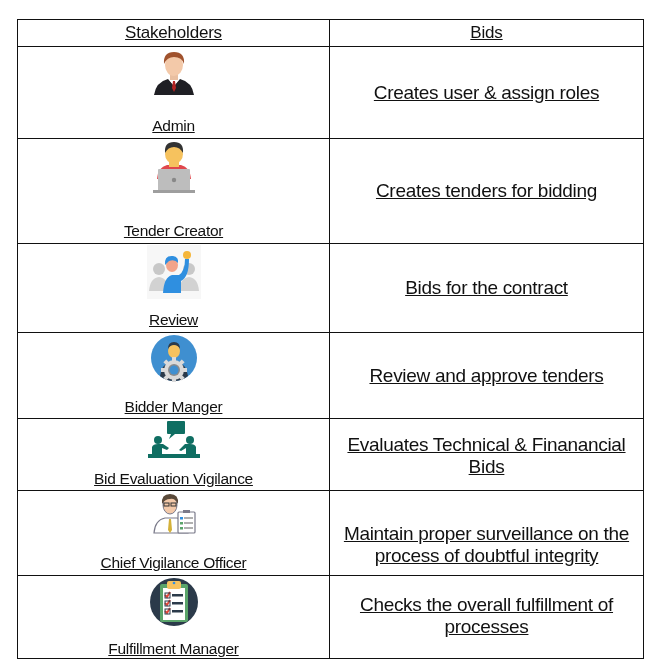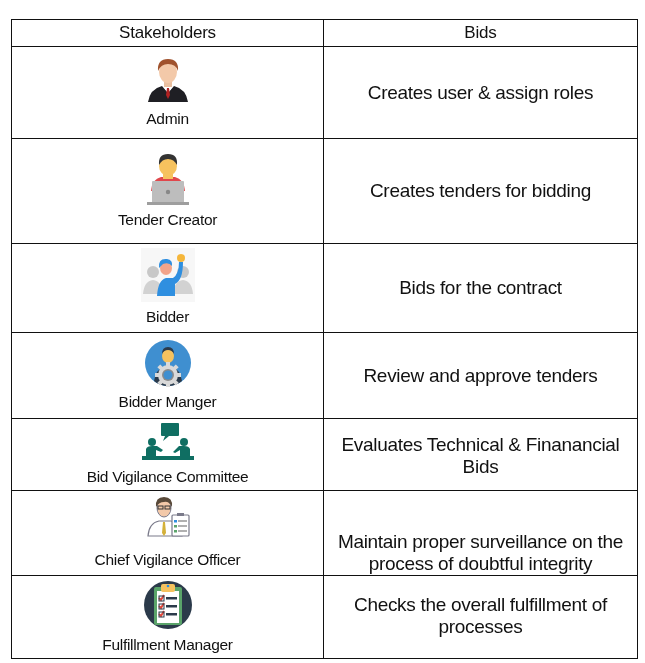--- a/index.html
+++ b/index.html
@@ -1,26 +1,26 @@
 <!DOCTYPE html>
 <html><head>
 <meta charset="utf-8">
 <style>
   html, body { margin: 0; padding: 0; background: #ffffff; }
   body { width: 645px; height: 663px; position: relative; overflow: hidden;
          font-family: "Liberation Sans", "DejaVu Sans", sans-serif; color: #111; }
-  table.stk { position: absolute; left: 11px; top: 19px; width: 626px;
-              border-collapse: collapse; table-layout: fixed; }
+  table.stk { position: absolute; left: 17px; top: 19px; width: 626px;
+              border-collapse: collapse; table-layout: fixed; text-decoration: underline; }
   table.stk td, table.stk th { border: 1.5px solid #111; padding: 0; text-align: center; vertical-align: middle; }
   table.stk col.c1 { width: 312px; }
   table.stk col.c2 { width: 314px; }
   th { font-weight: normal; font-size: 17px; height: 26px; letter-spacing: -0.2px; }
   .role { font-size: 19px; line-height: 22px; letter-spacing: -0.3px; padding: 0 10px; }
   .sh-cell { position: relative; }
-  .sh-inner { display: flex; flex-direction: column; align-items: center; justify-content: center; height: 100%; }
+  .sh-inner { display: flex; flex-direction: column; align-items: center; justify-content: space-between; height: 100%; }
   .sh-name { font-size: 15.5px; letter-spacing: -0.3px; line-height: 18px; }
   .icon { display: block; }
 </style>
 </head>
 <body>
 
 <table class="stk">
   <colgroup>
       <col class="c1">
       <col class="c2">
@@ -75,21 +75,21 @@
             <rect x="0" y="0" width="54" height="54" fill="#f7f7f7"></rect>
             <circle cx="12" cy="24" r="6" fill="#c8c8c8"></circle>
             <path d="M2 46 Q3 33 12 32 Q21 33 22 46 Z" fill="#d2d2d2"></path>
             <circle cx="42" cy="24" r="6" fill="#c8c8c8"></circle>
             <path d="M32 46 Q33 33 42 32 Q51 33 52 46 Z" fill="#d2d2d2"></path>
             <path d="M16 48 Q17 32 25 30 L32 30 Q38 26 38 14 L42 14 Q42 32 34 36 L34 48 Z" fill="#2f8fe0"></path>
             <circle cx="40" cy="10" r="4" fill="#f5b63a"></circle>
             <ellipse cx="25" cy="20" rx="6" ry="7" fill="#f2a48a"></ellipse>
             <path d="M18 20 Q17 10 26 11 Q32 12 31 18 Q28 14 22 16 Z" fill="#2f8fe0"></path>
           </svg>
-          <div class="sh-name" style="margin-bottom:3px">Bidder</div>
+          <div class="sh-name" style="margin-bottom:3px">Review</div>
         </div>
       </td>
       <td class="role">Bids for the contract</td>
     </tr>
 
     <tr style="height:86px">
       <td class="sh-cell">
         <div class="sh-inner" style="height:84px">
           <svg class="icon" width="48" height="48" viewBox="0 0 48 48" style="margin-bottom:6px">
             <circle cx="24" cy="24" r="23" fill="#3f8fd0"></circle>
@@ -123,21 +123,21 @@
         <div class="sh-inner" style="height:70px">
           <svg class="icon" width="54" height="40" viewBox="0 0 54 40" style="margin-bottom:6px">
             <rect x="20" y="1" width="18" height="13" rx="1" fill="#0f6e62"></rect>
             <path d="M24 14 L22 19 L28 14 Z" fill="#0f6e62"></path>
             <circle cx="11" cy="20" r="4" fill="#0f6e62"></circle>
             <path d="M5 34 L5 27 Q6 24 11 24 L16 24 L22 28 L20 30 L15 28 L15 34 Z" fill="#0f6e62"></path>
             <circle cx="43" cy="20" r="4" fill="#0f6e62"></circle>
             <path d="M49 34 L49 27 Q48 24 43 24 L38 24 L32 30 L34 31 L39 28 L39 34 Z" fill="#0f6e62"></path>
             <rect x="1" y="34" width="52" height="4" fill="#0f6e62"></rect>
           </svg>
-          <div class="sh-name" style="margin-bottom:2px">Bid Vigilance Committee</div>
+          <div class="sh-name" style="margin-bottom:2px">Bid Evaluation Vigilance</div>
         </div>
       </td>
       <td class="role" style="vertical-align:bottom; padding-bottom:12px">Evaluates Technical &amp; Finanancial Bids</td>
     </tr>
 
     <tr style="height:85px">
       <td class="sh-cell">
         <div class="sh-inner" style="height:83px">
           <svg class="icon" width="46" height="42" viewBox="0 0 46 42" style="margin-bottom:14px">
             <path d="M3 41 Q4 28 14 26 L26 26 Q36 28 37 41 Z" fill="#ffffff" stroke="#7a7a8a" stroke-width="1.2"></path>
@@ -151,21 +151,21 @@
             <rect x="29" y="25" width="3" height="2.5" fill="#2f8fe0"></rect>
             <rect x="33" y="25" width="9" height="2" fill="#b0b0b0"></rect>
             <rect x="29" y="30" width="3" height="2.5" fill="#5aa46a"></rect>
             <rect x="33" y="30" width="9" height="2" fill="#b0b0b0"></rect>
             <rect x="29" y="35" width="3" height="2.5" fill="#5aa46a"></rect>
             <rect x="33" y="35" width="9" height="2" fill="#b0b0b0"></rect>
           </svg>
           <div class="sh-name" style="margin-bottom:3px">Chief Vigilance Officer</div>
         </div>
       </td>
-      <td class="role" style="vertical-align:bottom; ">
+      <td class="role" style="vertical-align:bottom; padding-bottom:8px">
         <div>Maintain proper surveillance on the</div>
         <div>process of doubtful integrity</div>
       </td>
     </tr>
 
     <tr style="height:83px">
       <td class="sh-cell">
         <div class="sh-inner" style="height:81px">
           <svg class="icon" width="50" height="50" viewBox="0 0 50 50" style="margin-bottom:6px">
             <circle cx="25" cy="25" r="24" fill="#2b3a4a"></circle>

